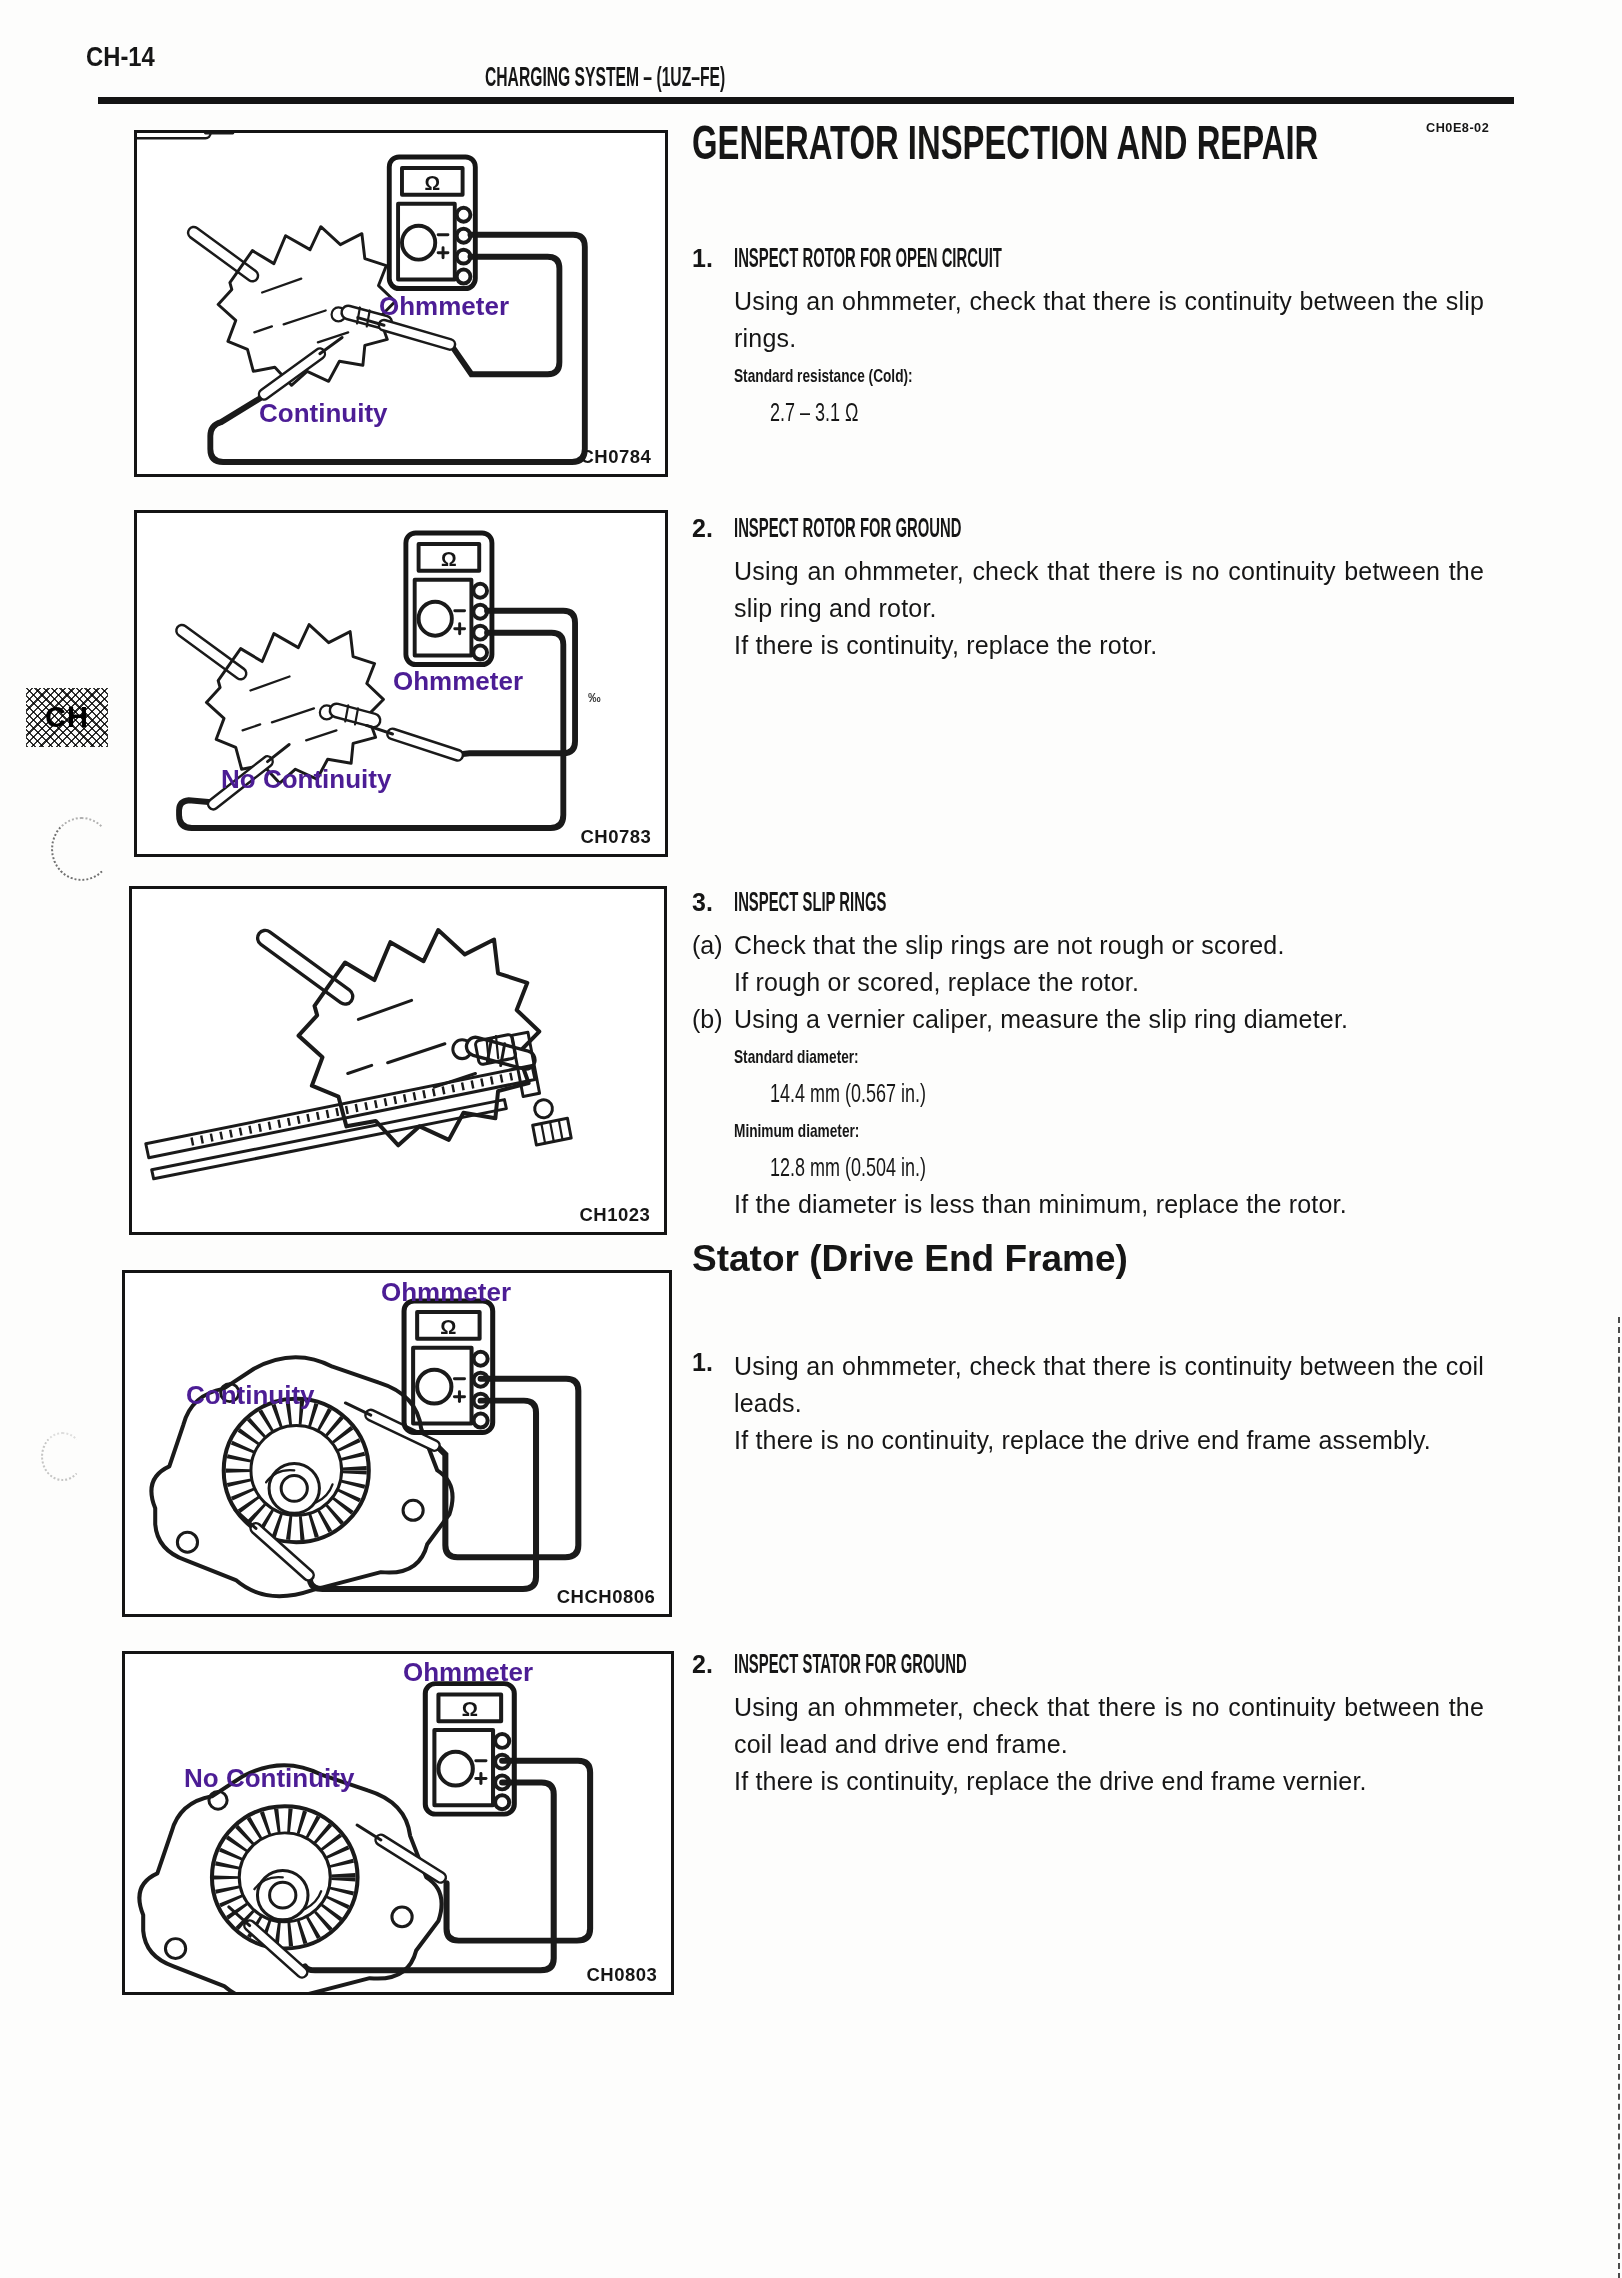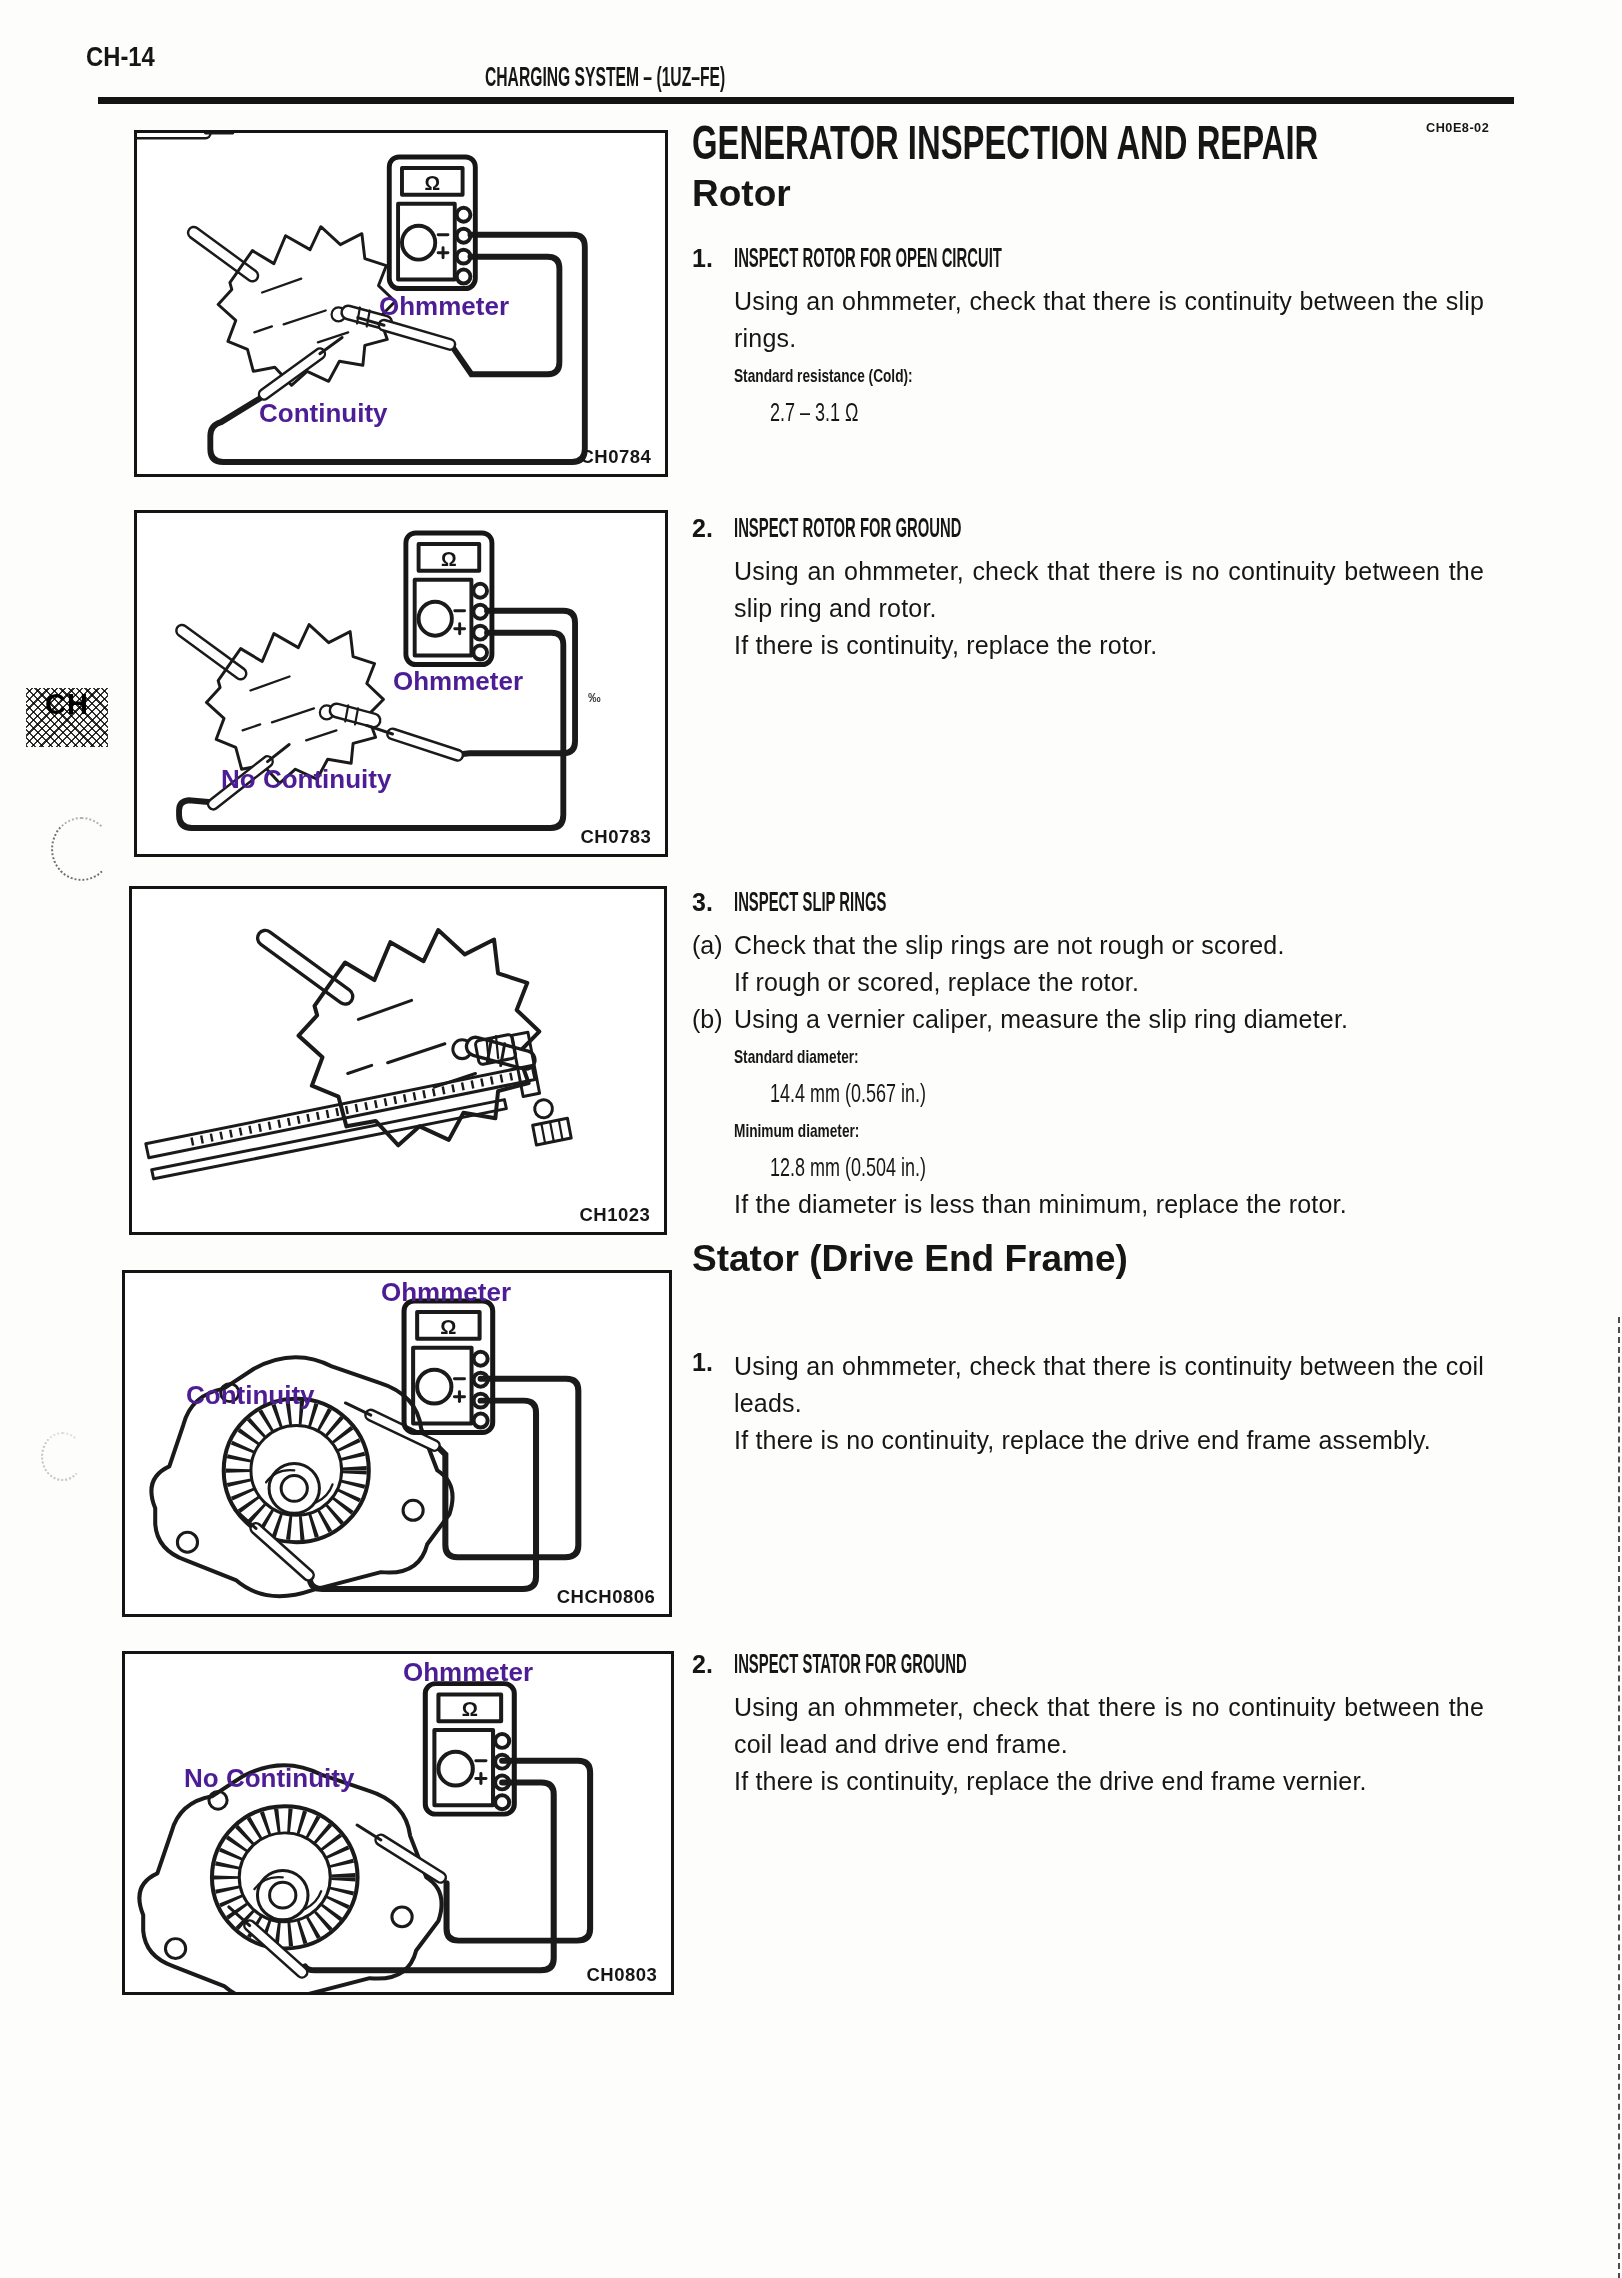--- a/index.html
+++ b/index.html
@@ -18,21 +18,21 @@
   .cond { display:inline-block; transform-origin:0 50%; white-space:nowrap; }
   .sx55 { transform:scaleX(0.55); }
   .sx58 { transform:scaleX(0.58); }
   .sx67 { transform:scaleX(0.67); }
   .sx72 { transform:scaleX(0.72); }
   .sx85 { transform:scaleX(0.85); }
 
   
   .ch-tab {
     left:26px; top:688px; width:82px; height:59px;
-    display:flex; justify-content:center;
+    display:flex; align-items:center; justify-content:center;
     font-size:29px; font-weight:700; letter-spacing:1px; color:#000;
     background-image:
       repeating-linear-gradient(45deg, rgba(0,0,0,.8) 0 1.6px, transparent 1.6px 5.9px),
       repeating-linear-gradient(-45deg, rgba(0,0,0,.8) 0 1.6px, transparent 1.6px 5.9px);
   }
 
   
   .fig-box { position:absolute; border:3.9px solid #141414; background:#fff; }
   .fig-box svg { display:block; width:100%; height:100%; }
   .fig-label {
@@ -226,21 +226,20 @@
     <div class="fig-label" style="left:278px; top:2.9px;">Ohmmeter</div>
     <div class="fig-label" style="left:59px; top:109px;">No Continuity</div>
     <div class="fig-code">CH0803</div>
   </div>
 
   <div class="col doc-title">
     <span class="cond sx67">GENERATOR INSPECTION AND REPAIR</span>
   </div>
   <div class="abs title-code">CH0E8-02</div>
 
-  <div class="col sec-heading" style="top:173px;">Rotor</div>
 
   <div class="col step" style="top:244px;">
     <div class="step-num">1.</div>
     <div>
       <div class="step-heading"><span class="cond sx55">INSPECT ROTOR FOR OPEN CIRCUIT</span></div>
       <div class="body-text">Using an ohmmeter, check that there is continuity between the slip rings.</div>
       <div class="spec-label"><span class="cond sx72">Standard resistance (Cold):</span></div>
       <div class="spec-value"><span class="cond sx72">2.7 – 3.1 Ω</span></div>
     </div>
   </div>

